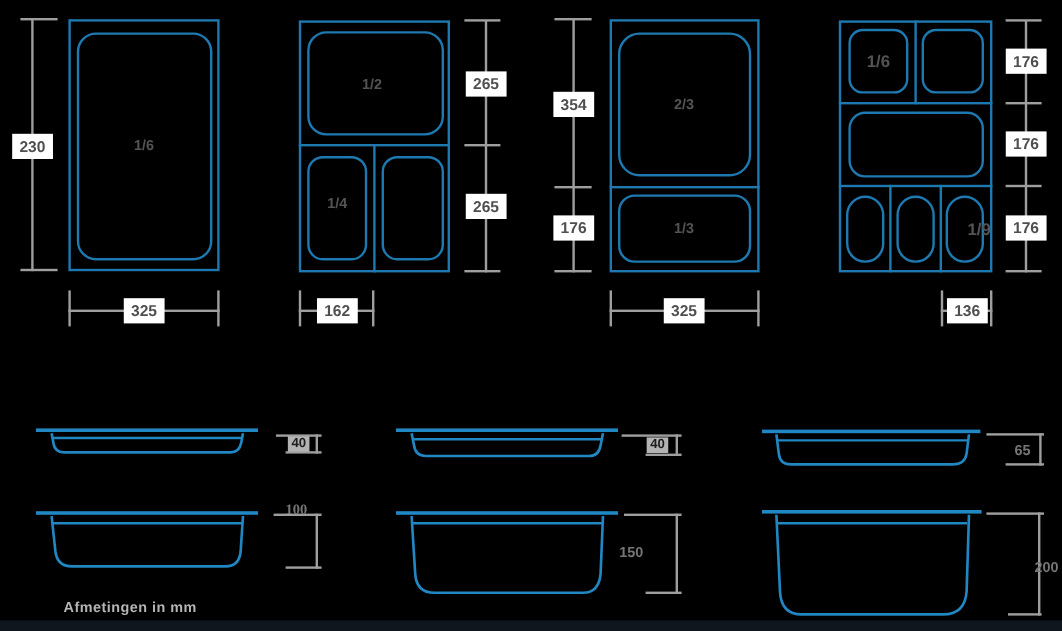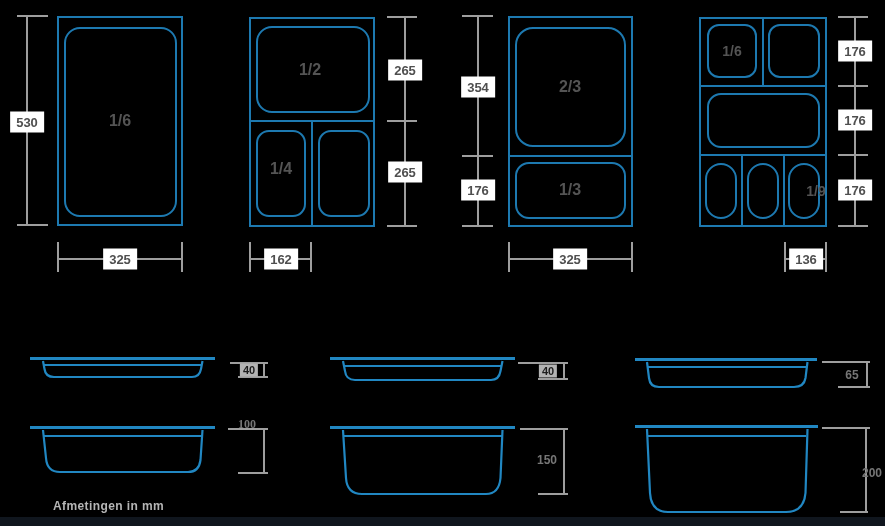--- a/index.html
+++ b/index.html
@@ -18,21 +18,21 @@
   .dim-h{position:absolute;height:2px;background:var(--dim-line,#9e9e9e);}
   
   .dim-box{
     position:absolute;transform:translate(-50%,-50%);
     background:var(--dim-box-bg,#fff);color:var(--dim-box-text,#4f4f4f);
     font-size:13px;font-weight:bold;padding:4px 6px;line-height:1;white-space:nowrap;
   }
   
   .frac{
     position:absolute;transform:translate(-50%,-50%);
-    color:var(--fraction-text,#545454);font-size:16px;font-weight:bold;line-height:1;white-space:nowrap;
+    color:var(--fraction-text,#545454);font-size:12px;font-weight:bold;line-height:1;white-space:nowrap;
   }
   .frac.small{font-size:14px;}
   
   .depth{
     position:absolute;transform:translate(-50%,-50%);
     color:var(--depth-text,#767676);font-size:12px;font-weight:bold;line-height:1;white-space:nowrap;
   }
   .depth.boxed{
     background:var(--depth-box-bg,#b3b3b3);color:var(--depth-box-text,#1d1d1d);
     font-size:11px;padding:1px 3px;
@@ -53,21 +53,21 @@
 <div class="stage">
 
   <div>
     <div class="pan-rect" style="left:57px;top:16px;width:126px;height:210px;"></div>
     <div class="pan-round" style="left:64px;top:27px;width:113px;height:190px;border-radius:16px;"></div>
     <div class="frac" style="left:120px;top:121px;">1/6</div>
 
     <div class="dim-v" style="left:26px;top:16px;height:210px;"></div>
     <div class="dim-h" style="left:17px;top:15px;width:31px;"></div>
     <div class="dim-h" style="left:17px;top:224px;width:31px;"></div>
-    <div class="dim-box" style="left:27px;top:122px;">530</div>
+    <div class="dim-box" style="left:27px;top:122px;">230</div>
 
     <div class="dim-h" style="left:57px;top:258px;width:126px;"></div>
     <div class="dim-v" style="left:57px;top:242px;height:30px;"></div>
     <div class="dim-v" style="left:181px;top:242px;height:30px;"></div>
     <div class="dim-box" style="left:120px;top:259px;">325</div>
   </div>
 
   <div>
     <div class="pan-rect" style="left:249px;top:17px;width:126px;height:210px;"></div>
     <div class="blue-h" style="left:249px;top:120px;width:126px;"></div>
@@ -184,21 +184,21 @@
   <div class="depth" style="left:247px;top:424px;font-family:Liberation Serif, serif;">100</div>
 
   <svg style="left:330px;top:426px;" width="185" height="71" viewBox="0 0 185 71">
     <rect class="rim-rect" x="0" y="0" width="185" height="3"></rect>
     <line class="lip-line" x1="13.5" y1="10" x2="172" y2="10"></line>
     <path class="body-path" d="M13,4 L16,52 Q17,68 32,68 L156,68 Q169,68 170.5,52 L172.5,4"></path>
   </svg>
   <div class="dim-h" style="left:520px;top:428px;width:48px;"></div>
   <div class="dim-h" style="left:538px;top:493px;width:30px;"></div>
   <div class="dim-v" style="left:563px;top:428px;height:67px;"></div>
-  <div class="depth" style="left:547px;top:460px;text-align:center;">150</div>
+  <div class="depth" style="left:526px;top:460px;text-align:center;">150</div>
 
   <svg style="left:632px;top:425px;" width="187" height="90" viewBox="0 0 187 90">
     <rect class="rim-rect" x="3" y="0" width="183" height="3"></rect>
     <line class="lip-line" x1="15.5" y1="11" x2="174" y2="11"></line>
     <path class="body-path" d="M15,4 L18,68 Q19,87 36,87 L154,87 Q172,87 173.5,68 L175.5,4"></path>
   </svg>
   <div class="dim-h" style="left:822px;top:427px;width:48px;"></div>
   <div class="dim-h" style="left:840px;top:511px;width:28px;"></div>
   <div class="dim-v" style="left:865px;top:427px;height:86px;"></div>
   <div class="depth" style="left:872px;top:473px;">200</div>

